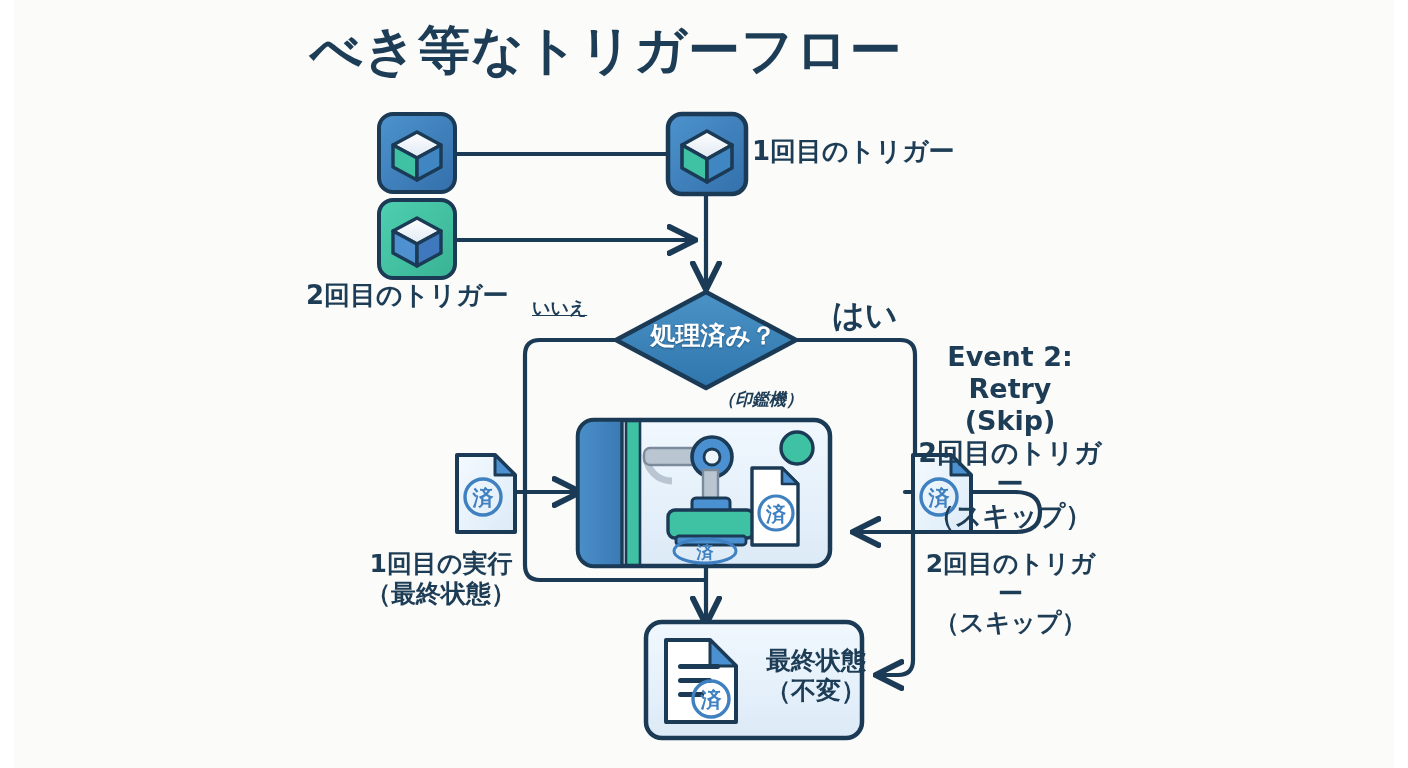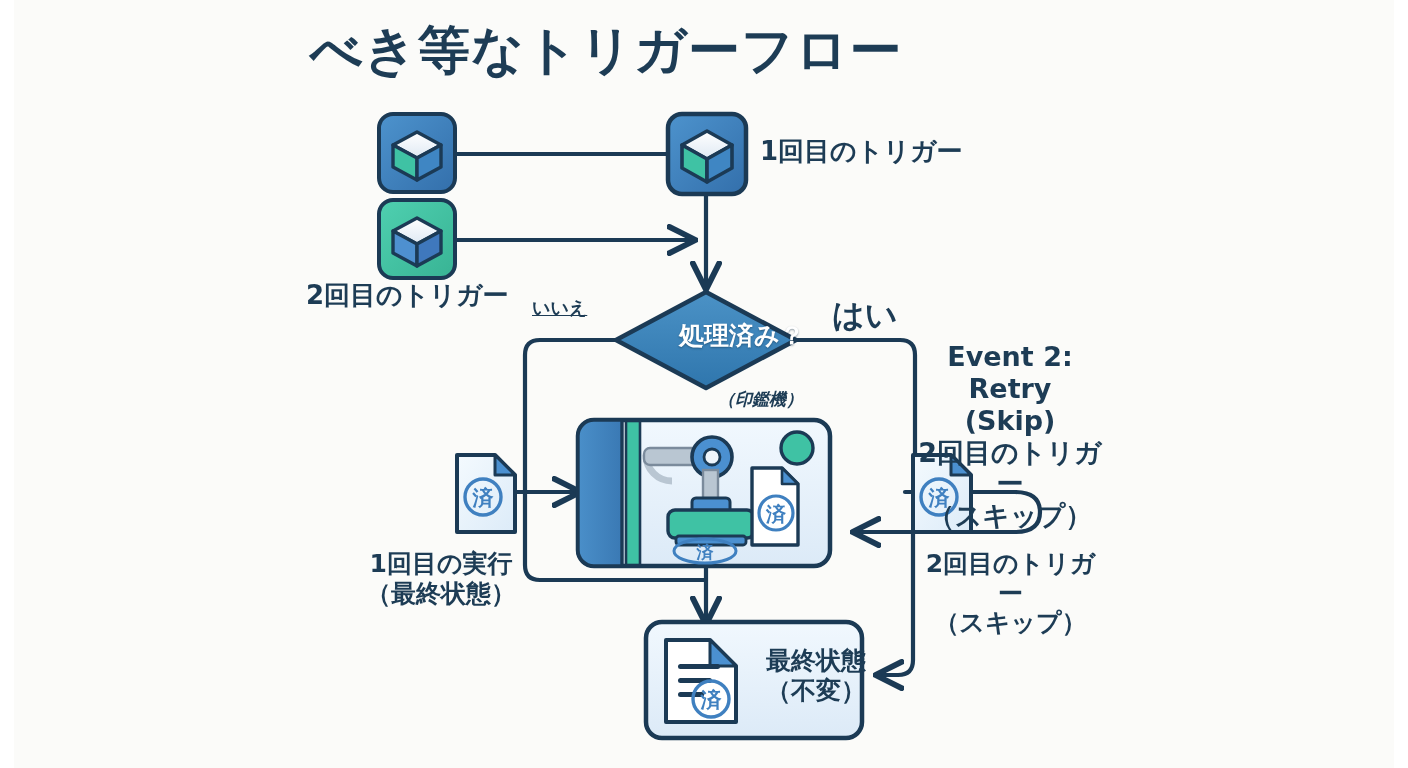--- a/index.html
+++ b/index.html
@@ -29,36 +29,35 @@
     position:absolute;
     color:#1d3c55;
     font-weight:bold;
     font-family:"DejaVu Sans","Liberation Sans",sans-serif;
     line-height:1.18;
     white-space:pre-line;
   }
   .lbl.center{text-align:center;}
   .lbl.left{text-align:left;}
 
-  #lbl-trigger1{left:752px;top:136px;font-size:26px;margin-left:8px;}
+  #lbl-trigger1{left:752px;top:136px;font-size:26px;}
   #lbl-trigger2{left:306px;top:280px;font-size:26px;}
   #lbl-event1{left:290px;top:341px;width:228px;font-size:27px;text-align:center;}
   #lbl-no{left:532px;top:297px;font-size:18px;text-decoration:underline;}
   #lbl-yes{left:832px;top:297px;font-size:32px;text-align:center;}
   #lbl-event2{left:918px;top:341px;width:184px;font-size:27px;}
   #lbl-machine{left:718px;top:389px;font-size:17px;font-style:italic;}
   #lbl-run1{left:366px;top:549px;width:150px;font-size:25px;text-align:center;}
   #lbl-skip2{left:918px;top:549px;width:185px;font-size:25px;text-align:center;}
   #lbl-final{left:748px;top:646px;width:118px;font-size:25px;text-align:right;font-family:Liberation Serif, serif;}
   #lbl-decision{
-    position:absolute;left:636px;top:319px;width:140px;text-align:left;
+    position:absolute;left:636px;top:319px;width:140px;text-align:right;
     font-size:25px;font-weight:bold;color:#ffffff;
     font-family:"DejaVu Sans","Liberation Sans",sans-serif;
     text-shadow:0 1px 2px rgba(12,40,62,.45);
-    margin-left:43px;
   }
 </style>
 </head>
 <body>
 
 <div class="stage">
 
   <div class="side-bar left"></div>
   <div class="side-bar right"></div>
 

